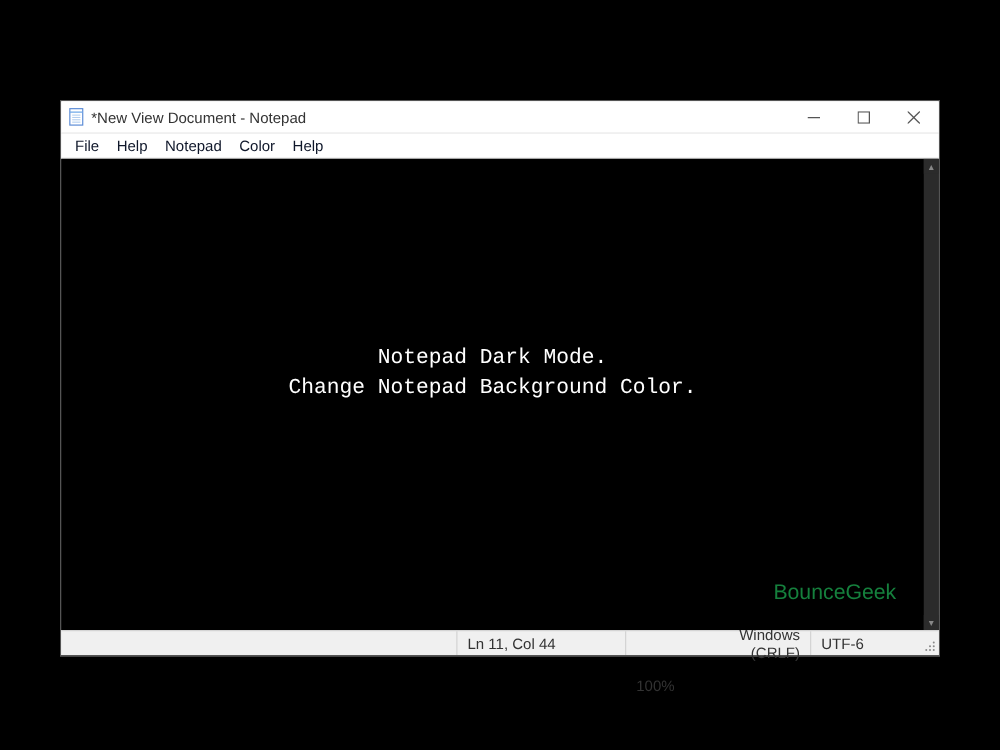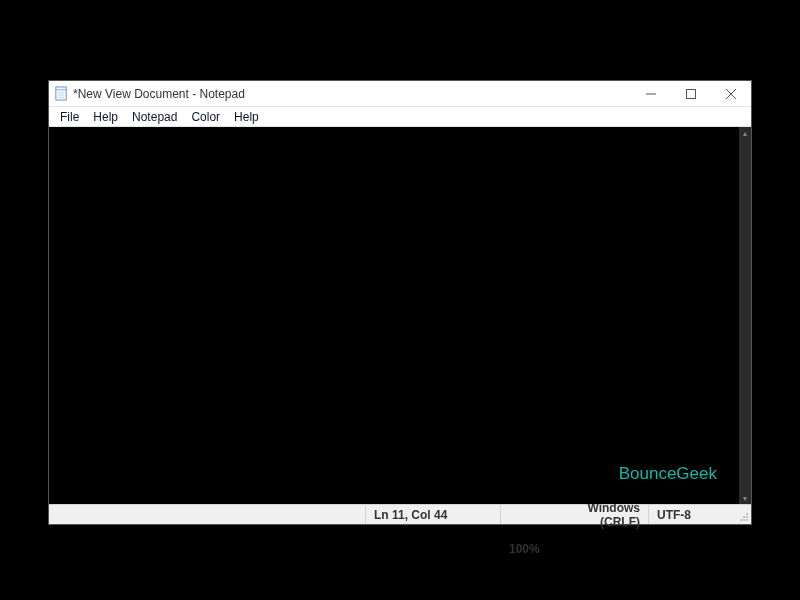--- a/index.html
+++ b/index.html
@@ -95,21 +95,21 @@
       left: 50%;
       transform: translate(-50%, -82%);
       text-align: center;
       white-space: nowrap;
       line-height: 1.45;
     }
     .watermark {
       position: absolute;
       right: 22px;
       bottom: 20px;
-      color: #14b8a6;
+      color: #15803d;
       font-family: "Segoe UI", sans-serif;
       font-size: 17px;
     }
     .scrollbar {
       width: 12px;
       background: #2b2b2b;
       position: relative;
     }
     .scroll-arrow {
       width: 12px;
@@ -134,21 +134,20 @@
     }
     .status-spacer {
       flex: 1;
       border-right: 1px solid #d4d4d4;
     }
     .status-cell {
       padding: 0 8px;
       display: flex;
       align-items: center;
       border-right: 1px solid #d4d4d4;
-      font-weight: bold;
     }
     .status-cell.pos { width: 135px; }
     .status-cell.zoom { width: 48px; margin-top: 44px; }
     .status-cell.le { width: 100px; text-align: right; }
     .status-cell.enc { width: 88px; border-right: none; }
     .grip {
       width: 14px;
       display: flex;
       align-items: flex-end;
       justify-content: flex-end;
@@ -194,34 +193,38 @@
   <div class="menubar">
     <span class="menu-item">File</span>
     <span class="menu-item">Help</span>
     <span class="menu-item">Notepad</span>
     <span class="menu-item">Color</span>
     <span class="menu-item">Help</span>
   </div>
 
   <div class="editor-wrap">
     <div class="editor">
+      <div class="editor-content">
+        <div>Notepad Dark Mode.</div>
+        <div>Change Notepad Background Color.</div>
+      </div>
       <div class="watermark">BounceGeek</div>
     </div>
     <div class="scrollbar">
       <div class="scroll-arrow up">▴</div>
       <div class="scroll-arrow down">▾</div>
     </div>
   </div>
 
   <div class="statusbar">
     <div class="status-spacer"></div>
     <div class="status-cell pos">Ln 11, Col 44</div>
     <div class="status-cell zoom">100%</div>
     <div class="status-cell le">Windows (CRLF)</div>
-    <div class="status-cell enc">UTF-8</div>
+    <div class="status-cell enc">UTF-6</div>
     <div class="grip">
       <svg width="10" height="10" viewBox="0 0 10 10">
         <circle cx="8" cy="2" r="0.8" fill="#888"></circle>
         <circle cx="5" cy="5" r="0.8" fill="#888"></circle>
         <circle cx="8" cy="5" r="0.8" fill="#888"></circle>
         <circle cx="2" cy="8" r="0.8" fill="#888"></circle>
         <circle cx="5" cy="8" r="0.8" fill="#888"></circle>
         <circle cx="8" cy="8" r="0.8" fill="#888"></circle>
       </svg>
     </div>

